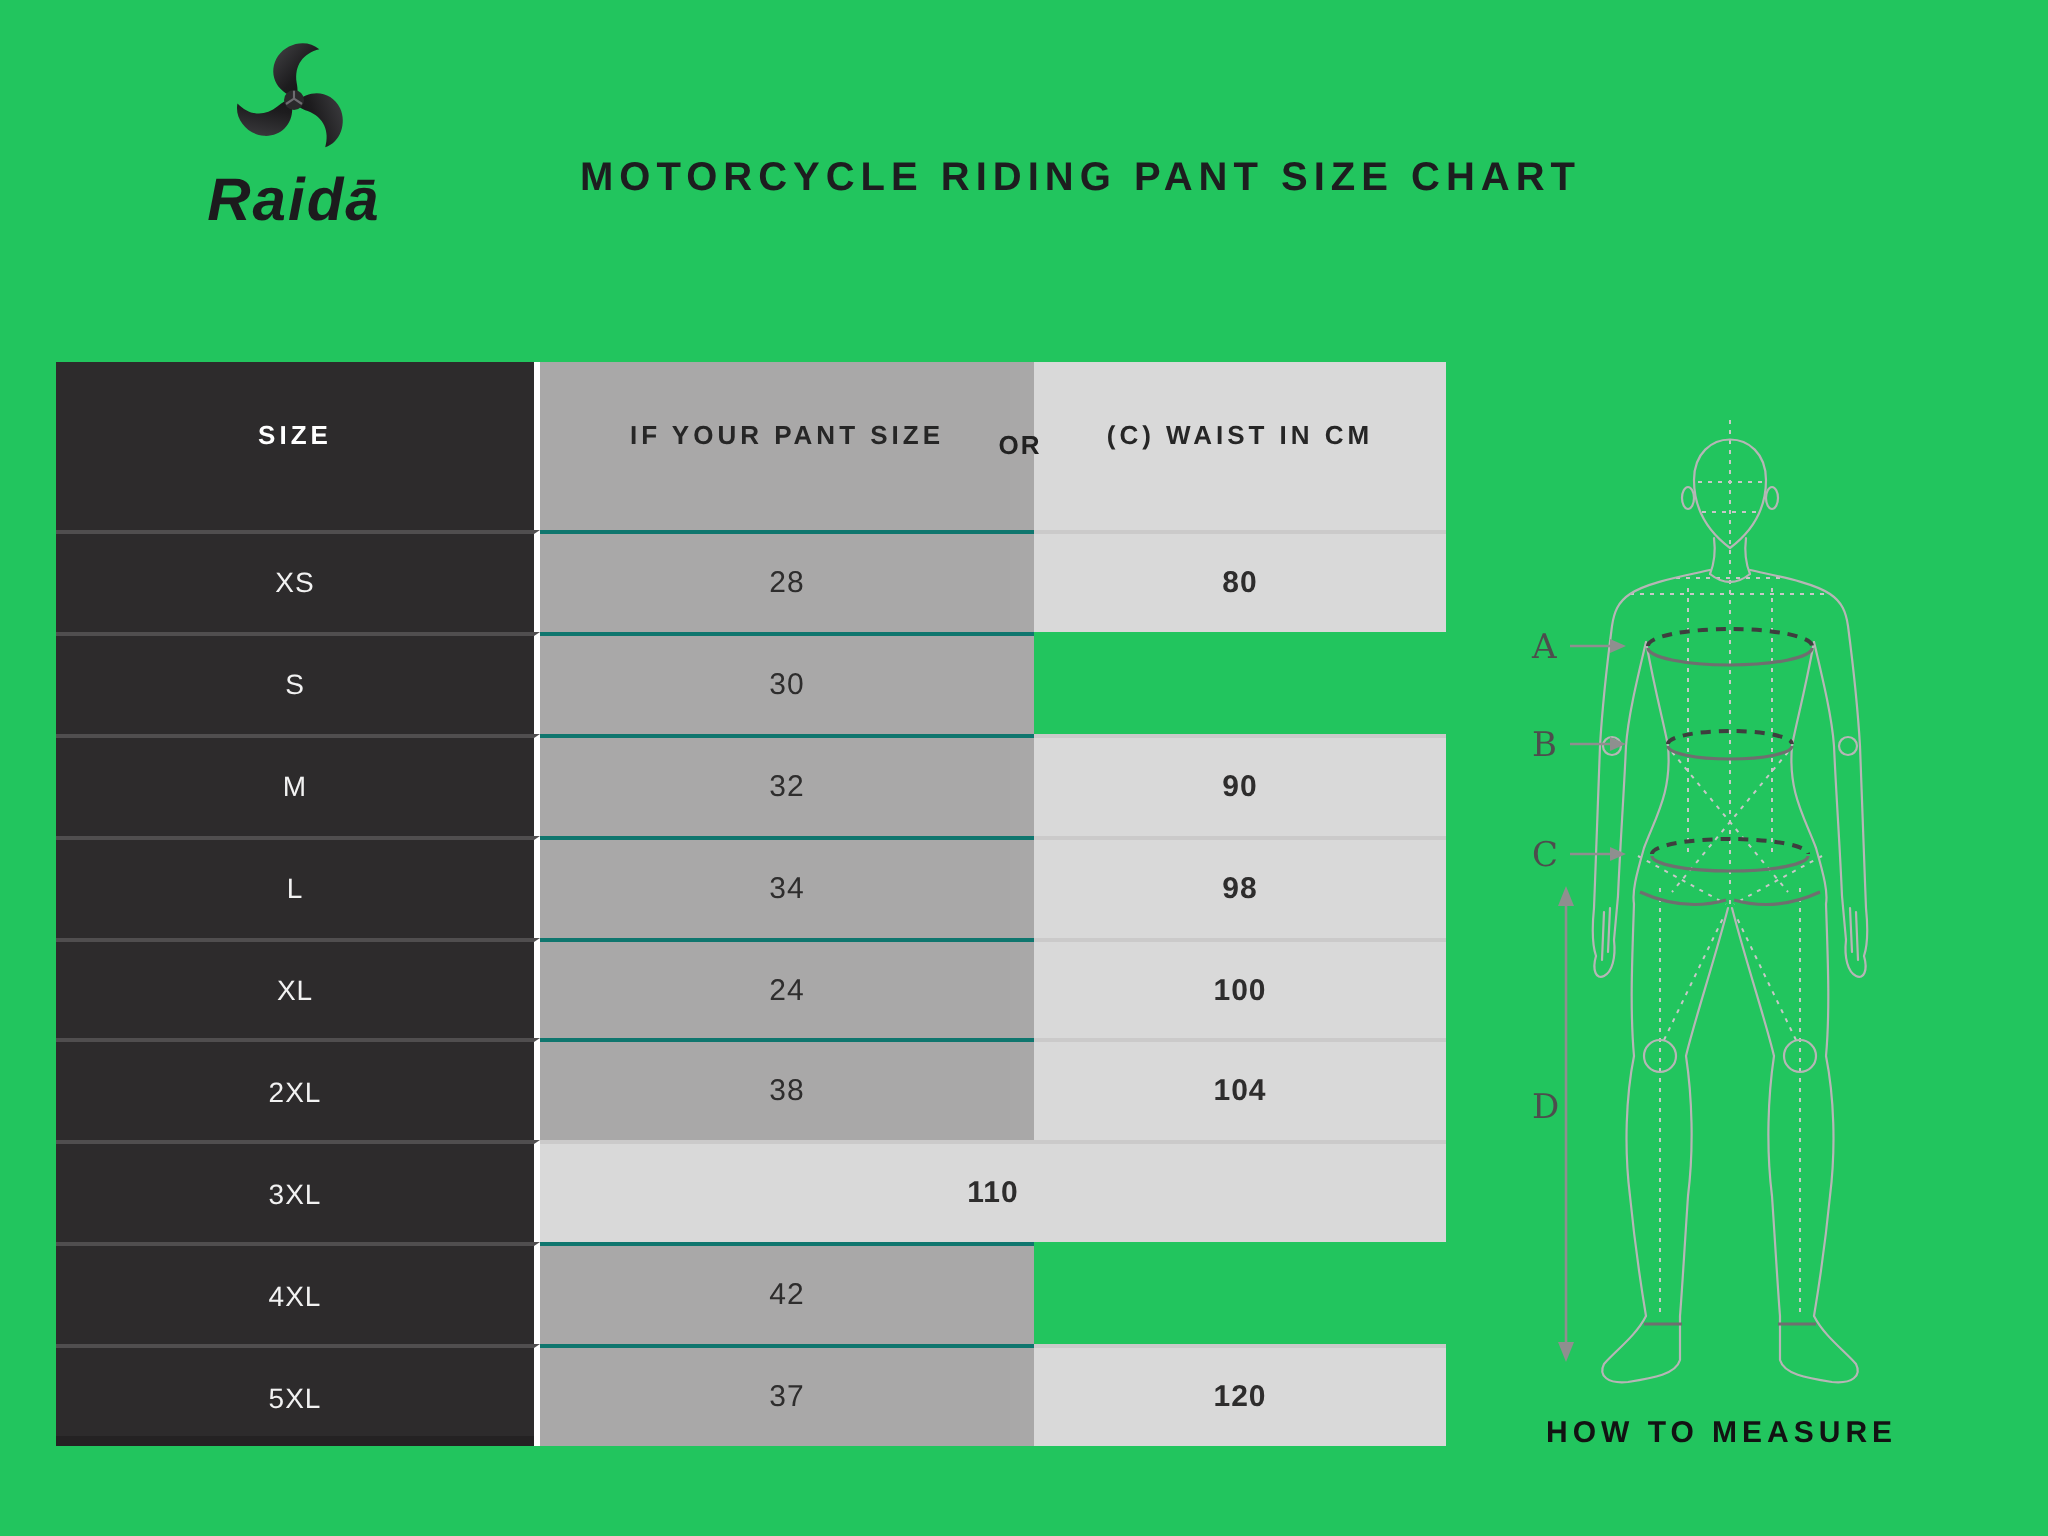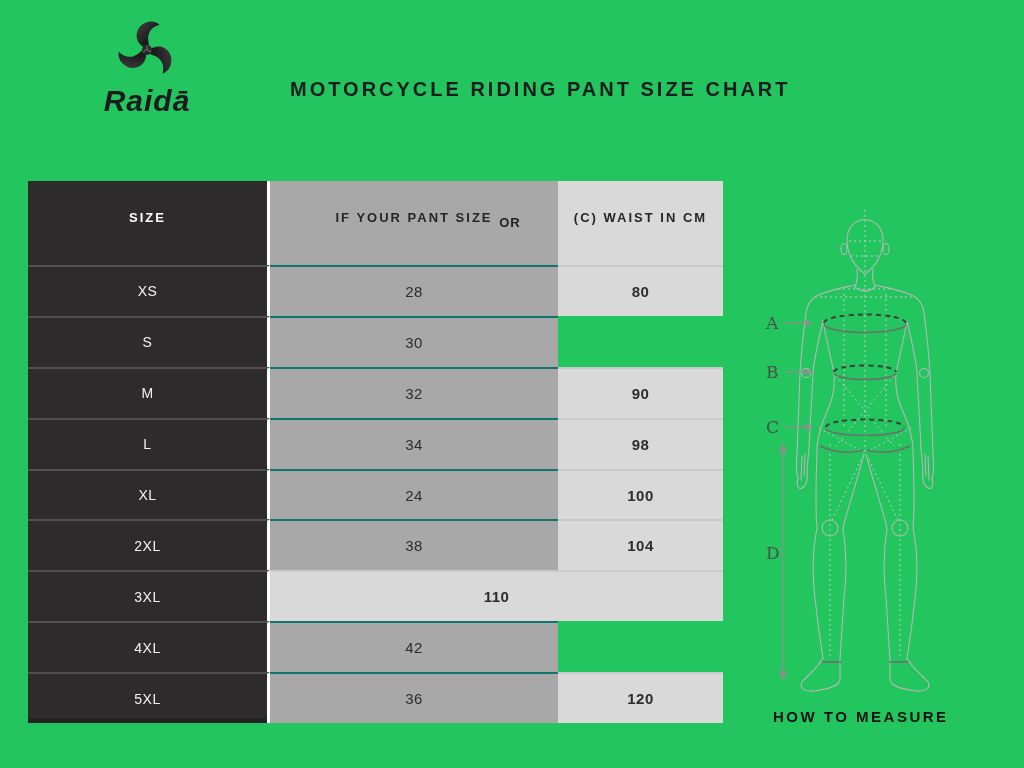--- a/index.html
+++ b/index.html
@@ -16,21 +16,21 @@
   .page-title { position:absolute; left:256px; top:78px; font-size:20px; font-weight:bold;
                 letter-spacing:3px; color:#1d1d1f; white-space:nowrap;margin-left:34px; }
 
   
   .size-table { position:absolute; left:28px; top:181px; width:695px; height:542px;
                 display:flex; flex-direction:column; }
   .t-row { display:flex; flex:1; min-height:0; }
   .t-row.t-head { flex:none; height:84px; position:relative; }
   .cell { display:flex; align-items:center; justify-content:center; text-align:center; }
   .c-size  { width:242px; background:#2d2b2c; color:#f2f2f2; border-right:3px solid #ffffff; }
-  .c-pant  { width:288px; background:#a9a8a8; color:#2e2d2d; }
+  .c-pant  { width:247px; background:#a9a8a8; color:#2e2d2d; }
   .c-waist { flex:1;      background:#d9d9d9; color:#2e2d2d;font-weight:bold; }
 
   .t-head .cell { font-weight:bold; font-size:13px; letter-spacing:2px; color:#262626;
                   padding-bottom:12px; }
   .t-head .c-size { color:#ffffff; }
   .t-body .cell { font-size:15px; letter-spacing:0.5px; }
   .t-body .c-size { font-size:14px; }
 
   .t-body .c-size  { border-top:2px solid #504e4f;text-align:right; }
   .t-body .c-pant  { border-top:2px solid #0f766e; }
@@ -121,21 +121,21 @@
     <div class="t-row t-body">
       <div class="cell c-size">3XL</div>
       <div class="cell c-waist">110</div>
     </div>
     <div class="t-row t-body">
       <div class="cell c-size">4XL</div>
       <div class="cell c-pant">42</div>
     </div>
     <div class="t-row t-body">
       <div class="cell c-size">5XL</div>
-      <div class="cell c-pant">36</div>
+      <div class="cell c-pant">37</div>
       <div class="cell c-waist">120</div>
     </div>
   </div>
 
   <div class="measure">
     <svg width="240" height="520" viewBox="0 0 240 520">
 
       <g class="fig-dot">
         <line x1="113" y1="14" x2="113" y2="256"></line>
         <line x1="97" y1="45" x2="129" y2="45"></line>

